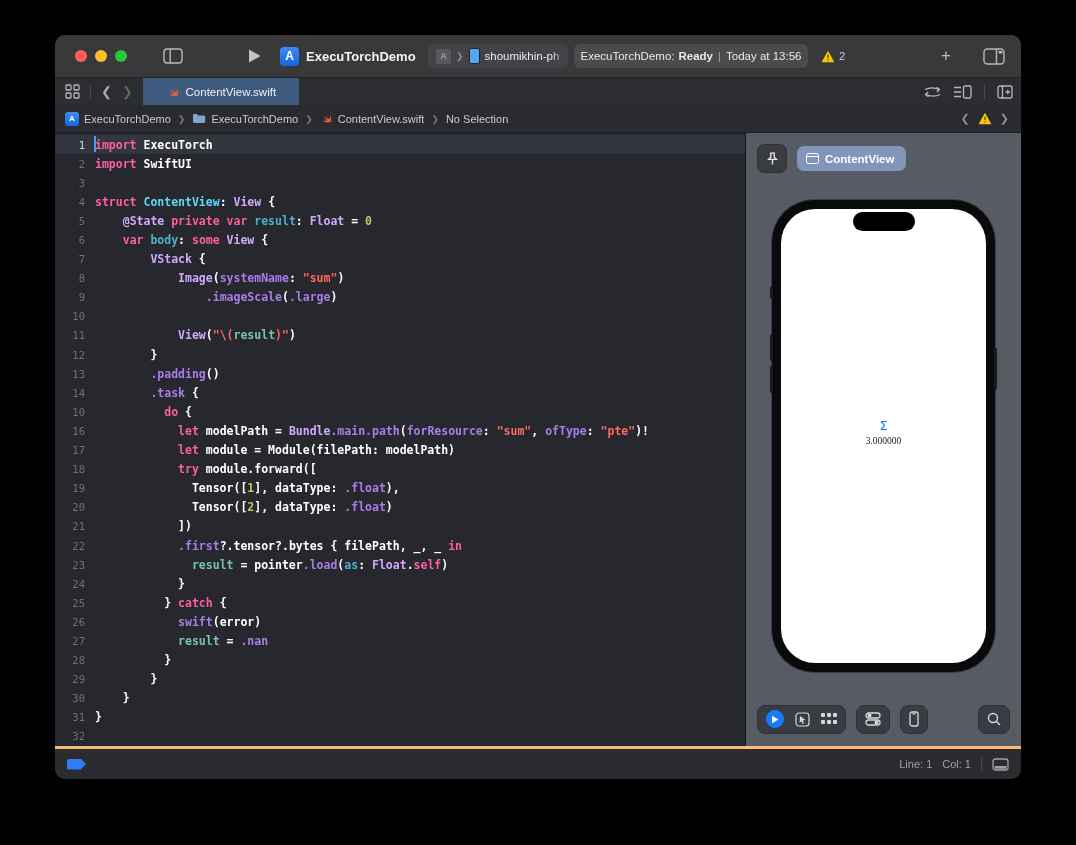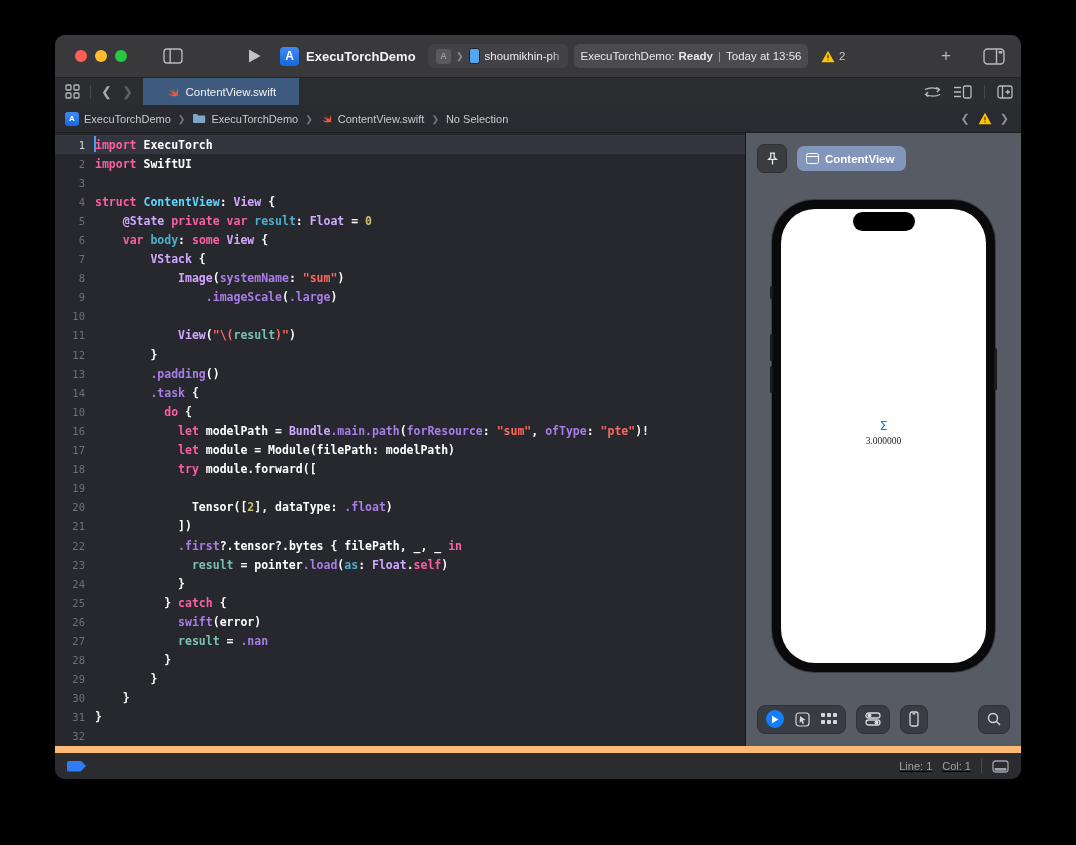--- a/index.html
+++ b/index.html
@@ -100,22 +100,22 @@
 
   .pv-toolbar { position:absolute; left:0; right:0; top:571px; height:30px; padding:0 11px;
     display:flex; align-items:center; gap:10px; }
   .pv-group { height:29px; background:#393D43; border:1px solid #2E3137; border-radius:8px;
     display:flex; align-items:center; padding:0 8px; gap:11px; color:#D6D7DA; }
   .play-circle { width:18px; height:18px; border-radius:50%; background:#157EFB; display:flex;
     align-items:center; justify-content:center; }
   .pv-zoom { margin-left:auto; }
 
   
-  .statusbar { height:33px; background:#2B2C30; border-top:7px solid #fdba74; flex:0 0 auto;
-    display:flex; align-items:center; padding:0 12px; position:relative;text-decoration:underline; }
+  .statusbar { height:33px; background:#2B2C30; border-top:3px solid #fdba74; flex:0 0 auto;
+    display:flex; align-items:center; padding:0 12px; position:relative; }
   .bp-icon { width:19px; height:11px; background:#2F7CF6; border-radius:2px;
     clip-path:polygon(0 0, 72% 0, 100% 50%, 72% 100%, 0 100%); }
   .status-right { margin-left:auto; display:flex; align-items:center; gap:10px; color:#A0A1A6; font-size:11px; }
   .sr-divider { width:1px; height:14px; background:#4A4B4F; }
 
   svg { display:block; }
 </style>
 </head>
 <body>
 
@@ -326,20 +326,21 @@
           <div class="code-line">
             <span class="ln">17</span>
             <span class="code-text"><span class="tok-pl">            </span><span class="tok-kw">let</span><span class="tok-pl"> module = Module(filePath: modelPath)</span></span>
           </div>
           <div class="code-line">
             <span class="ln">18</span>
             <span class="code-text"><span class="tok-pl">            </span><span class="tok-kw">try</span><span class="tok-pl"> module.forward([</span></span>
           </div>
           <div class="code-line">
             <span class="ln">19</span>
+            <span class="code-text"><span class="tok-pl">              Tensor([</span><span class="tok-num">1</span><span class="tok-pl">], dataType: </span><span class="tok-mem">.float</span><span class="tok-pl">),</span></span>
           </div>
           <div class="code-line">
             <span class="ln">20</span>
             <span class="code-text"><span class="tok-pl">              Tensor([</span><span class="tok-num">2</span><span class="tok-pl">], dataType: </span><span class="tok-mem">.float</span><span class="tok-pl">)</span></span>
           </div>
           <div class="code-line">
             <span class="ln">21</span>
             <span class="code-text"><span class="tok-pl">            ])</span></span>
           </div>
           <div class="code-line">

